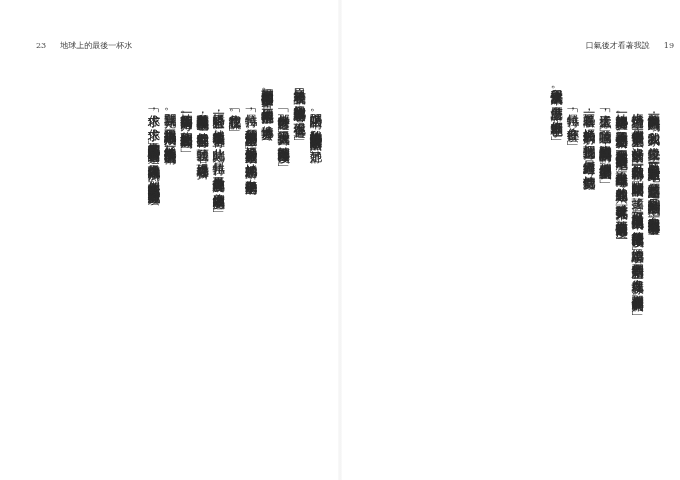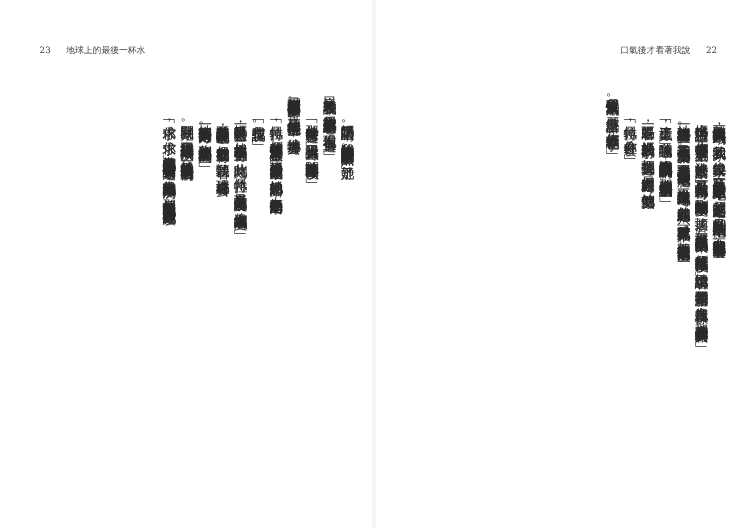--- a/index.html
+++ b/index.html
@@ -1,19 +1,19 @@
 <!DOCTYPE html>
 <html><head>
 <meta charset="utf-8">
 <style>
   html, body { margin:0; padding:0; }
   body { width:680px; height:480px; background:#ffffff; position:relative; overflow:hidden;
          font-family:"DejaVu Serif","Liberation Serif",serif; color:#2a2a2a; }
   .spread { position:absolute; inset:0; }
-  .page { position:absolute; top:0; height:480px; width:340px; }
+  .page { position:absolute; top:0; height:480px; width:340px;padding-left:22px; }
   .page.left { left:0; }
   .page.right { left:340px; }
   .gutter { position:absolute; left:338px; top:0; width:4px; height:480px;
             background:linear-gradient(to right,#fafafa,#f3f3f3,#fafafa); }
   .header { position:absolute; top:40px; font-size:8px; color:#444; white-space:nowrap; }
   .page.left .header { left:36px; }
   .page.right .header { right:28px; }
   .header .num { display:inline-block; margin:0 14px 0 0; }
   .page.right .header .num { margin:0 0 0 14px; }
   .body { position:absolute; top:79px; height:360px;
@@ -44,21 +44,21 @@
       <p class="indent">她指著我們一路走來的方向。「你注意到門外等候的那些人嗎？」</p>
       <p class="indent">我別開目光。我不想記得那婦人摘下婚戒，然後將她的孩子推向一名武裝警衛。</p>
       <p class="indent">「求求你，求求你。」她在我們的車子駛入大門時努著嘴說了一遍又一遍，就像聯天追蹤紀錄所預測，那個年輕的家庭和其他數百人不知如何猜到政府在此隱藏了什麼。</p>
     </div>
   </div>
 
   <div class="gutter"></div>
 
   <div class="page right">
     <div class="header">
-      <span>口氣後才看著我說</span><span class="num">22</span>
+      <span>口氣後才看著我說</span><span class="num">19</span>
     </div>
     <div class="body">
       <p class="indent">恰似整齊邁向洞穴的一列螞蟻，我和我的家人、幾位科學家，以及一位金髮少年的一家人一起默默穿過草地。我們越走越近之際，卻只見到一片剛剛割過的草地，而非我期望中的混凝土商務發射臺。</p>
       <p class="indent">媽媽悄聲說道：「你們會覺得我們一下子就上太空了，沒什麼好緊張的。」可是當我匆匆朝她一瞥時，剛好瞄到她緊閉雙眼，搖著頭，好像那樣就可以讓這一切消失似的。「等我們抵達薩根行星以後，」她繼續說著，「我們再重新開始，就像在農場一樣，那裡會有跟你們年齡相仿的人。」</p>
       <p class="indent">她無法讓這一切變得好些。我這輩子再也不想交任何新朋友了。我甚至不得不在麗塔的屋子後面放走「飛毛腿」，說不定彗星撞擊地球時，我的烏龜躲進深穴，或可以某種方式倖存下來，然後在沒有我的情況下度過一生。</p>
       <p class="indent">「這樣太蠢了，」我喃喃說道，「也許我應該跟他們說說我的眼睛，那麼他們就不會讓我們上船了。」</p>
       <p class="indent">爸媽互看一眼，媽媽抓住我的手肘，把我拉到旁邊。另一個家庭經過時，她對他們微笑。</p>
       <p class="indent">「佩特拉，你在幹麼？」</p>
       <p>我覺得淚水快要流出來了。「麗塔怎麼辦？你們好像一點也不在乎。」</p>
     </div>

